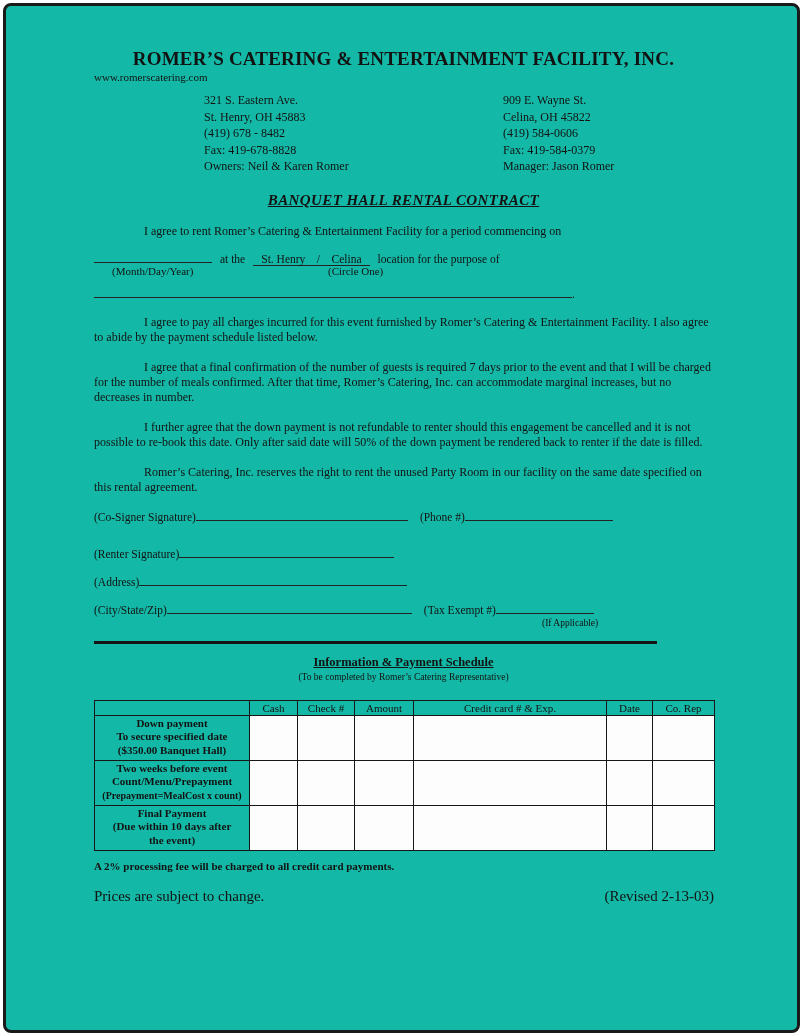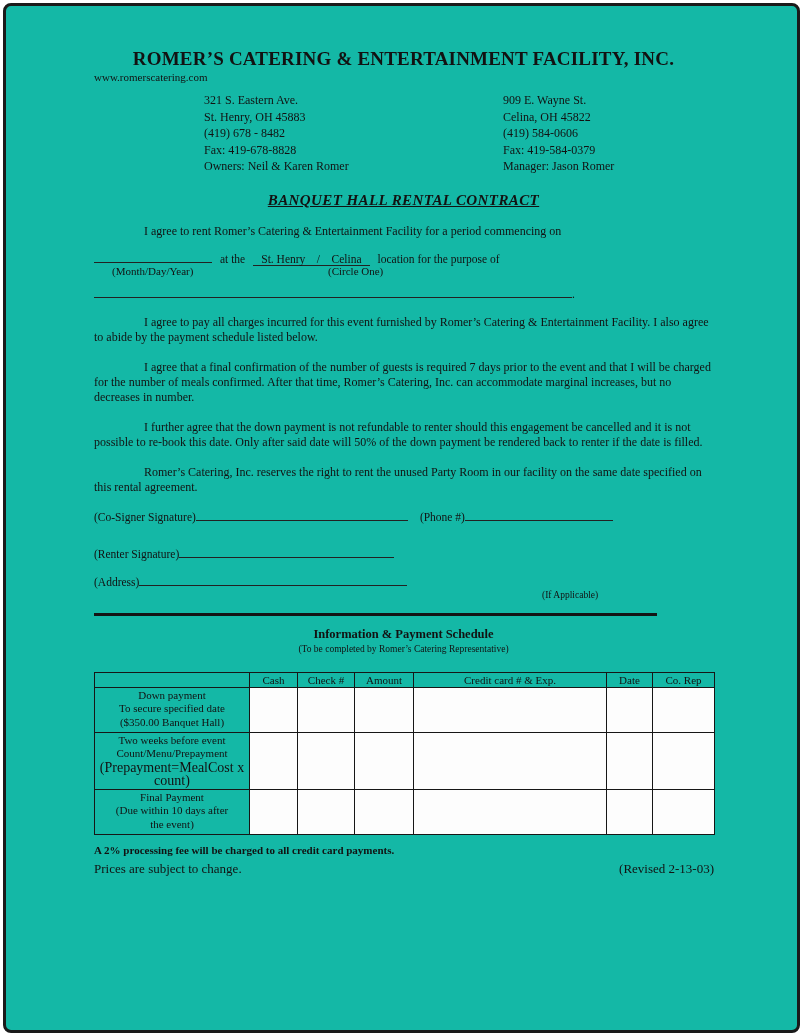--- a/index.html
+++ b/index.html
@@ -45,33 +45,33 @@
   .lbl-mdy { position: absolute; left: 18px; top: 0; }
   .lbl-circle { position: absolute; left: 221px; top: 0; margin-left: 13px; }
   .purpose-line { margin-top: 10px; font-size: 11.5px; }
   
   .sig-row { font-size: 11.5px; margin-top: 15px; white-space: nowrap; }
   .sig-row.first { margin-top: 24px; }
   .ml12 { margin-left: 12px; }
   .if-applicable { font-size: 9.5px; margin: 2px 0 0 448px; }
   
   .divider { height: 3px; background: #141414; width: 563px; margin-top: 13px; }
-  .pay-title { text-align: center; font-weight: bold; font-size: 12.5px; margin-top: 11px; }
+  .pay-title { text-align: center; font-weight: bold; font-size: 12.5px; margin-top: 11px; text-decoration: underline; }
   .pay-sub { text-align: center; font-size: 9.5px; margin-top: 2px; }
   
   .pay-table { border-collapse: collapse; table-layout: fixed; width: 620px; margin-top: 18px; font-size: 11px; }
-  .pay-table th, .pay-table td { border: 1px solid #161616; padding: 1px 3px; }
+  .pay-table th, .pay-table td { border: 1px solid #161616; padding: 1px 3px; font-weight: bold; }
   .pay-table th { font-weight: normal; text-align: center; height: 15px; }
   .pay-table tbody tr { height: 45px; }
   .label-cell { text-align: center; vertical-align: top; line-height: 13.5px; padding-top: 3px; }
-  .label-cell .tiny { font-size: 14px; }
+  .label-cell .tiny { font-size: 10px; }
   .empty-cell { background: #fdfdfd; }
   
   .fee-note { font-weight: bold; font-size: 11px; margin-top: 9px; }
-  .footer-row { display: flex; justify-content: space-between; font-size: 13px; margin-top: 5px; width: 620px; gap: 12px; }
+  .footer-row { display: flex; justify-content: space-between; font-size: 15px; margin-top: 16px; width: 620px; gap: 12px; }
 </style>
 </head>
 <body>
 
 <div class="page">
 
   <h1 class="company">ROMER’S CATERING &amp; ENTERTAINMENT FACILITY, INC.</h1>
   <div class="website">www.romerscatering.com</div>
 
   <div class="addresses">
@@ -113,20 +113,23 @@
 
   <div class="sig-row">
     <span>(Co-Signer Signature)</span><span class="blank w212"></span><span class="ml12">(Phone #)</span><span class="blank w148"></span>
   </div>
   <div class="sig-row first">
     <span>(Renter Signature)</span><span class="blank w215"></span>
   </div>
   <div class="sig-row">
     <span>(Address)</span><span class="blank w268"></span>
   </div>
+  <div class="sig-row">
+    <span>(City/State/Zip)</span><span class="blank w245"></span><span class="ml12">(Tax Exempt #)</span><span class="blank w98"></span>
+  </div>
   <div class="if-applicable">(If Applicable)</div>
 
   <div class="divider"></div>
 
   <div class="pay-title">Information &amp; Payment Schedule</div>
   <div class="pay-sub">(To be completed by Romer’s Catering Representative)</div>
 
   <table class="pay-table">
     <colgroup>
       <col style="width:155px">

